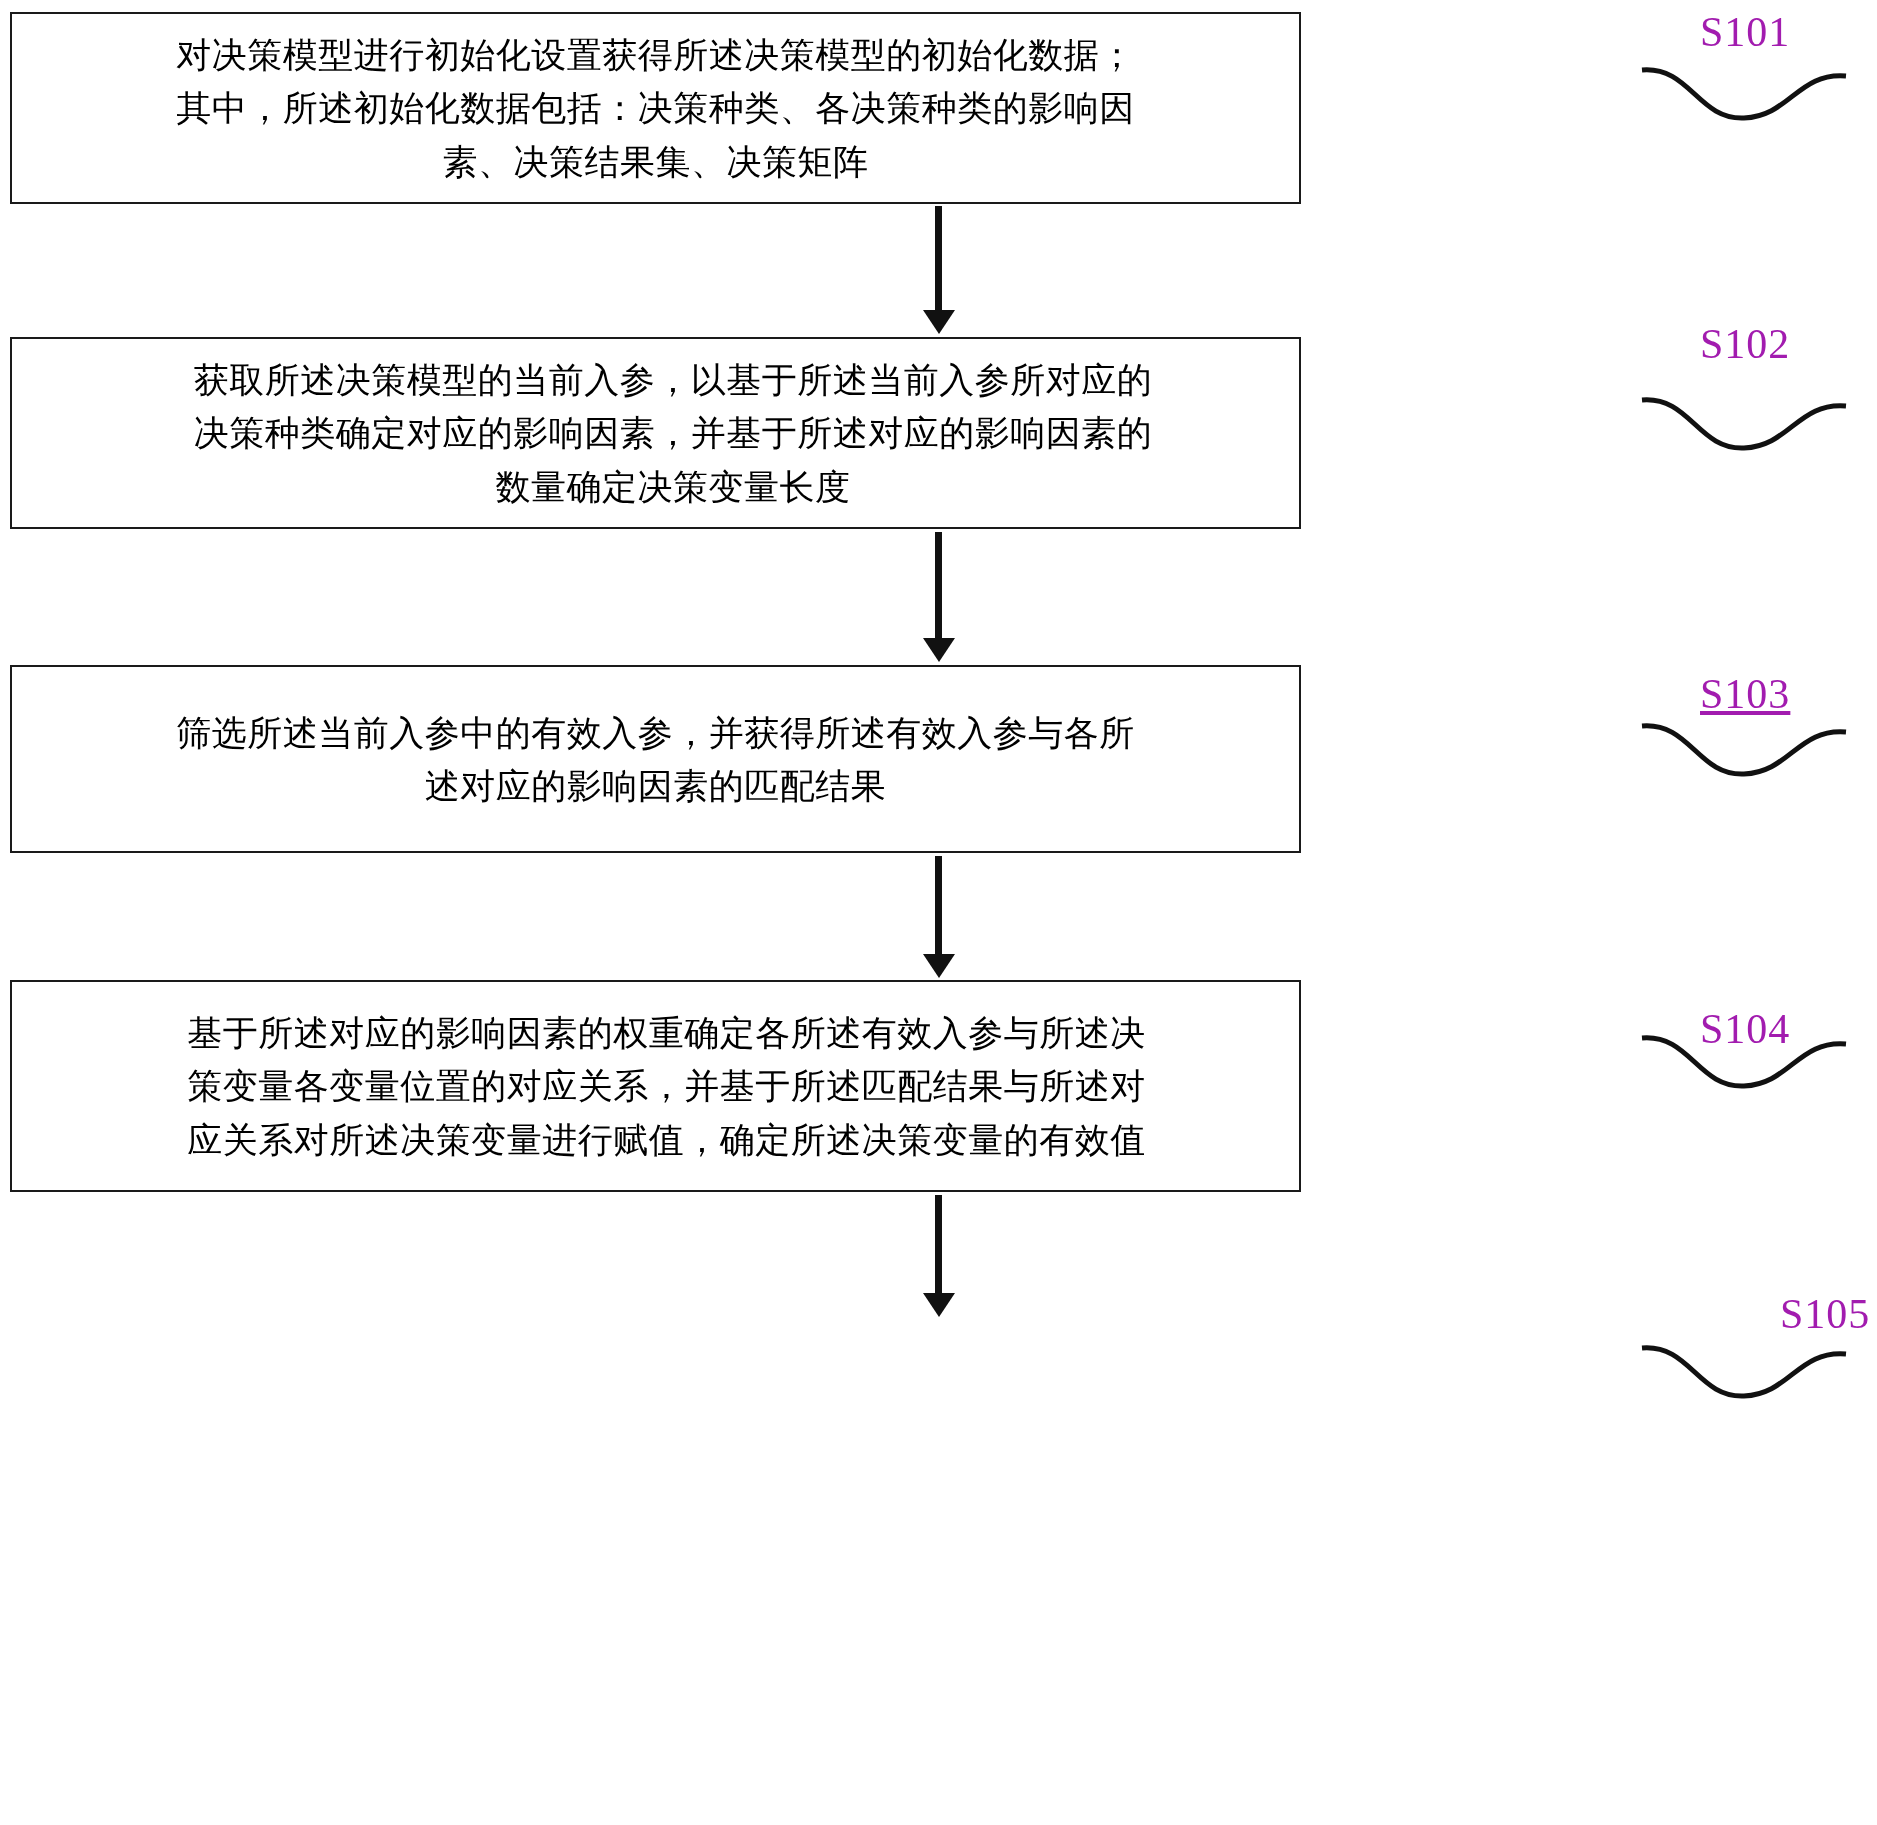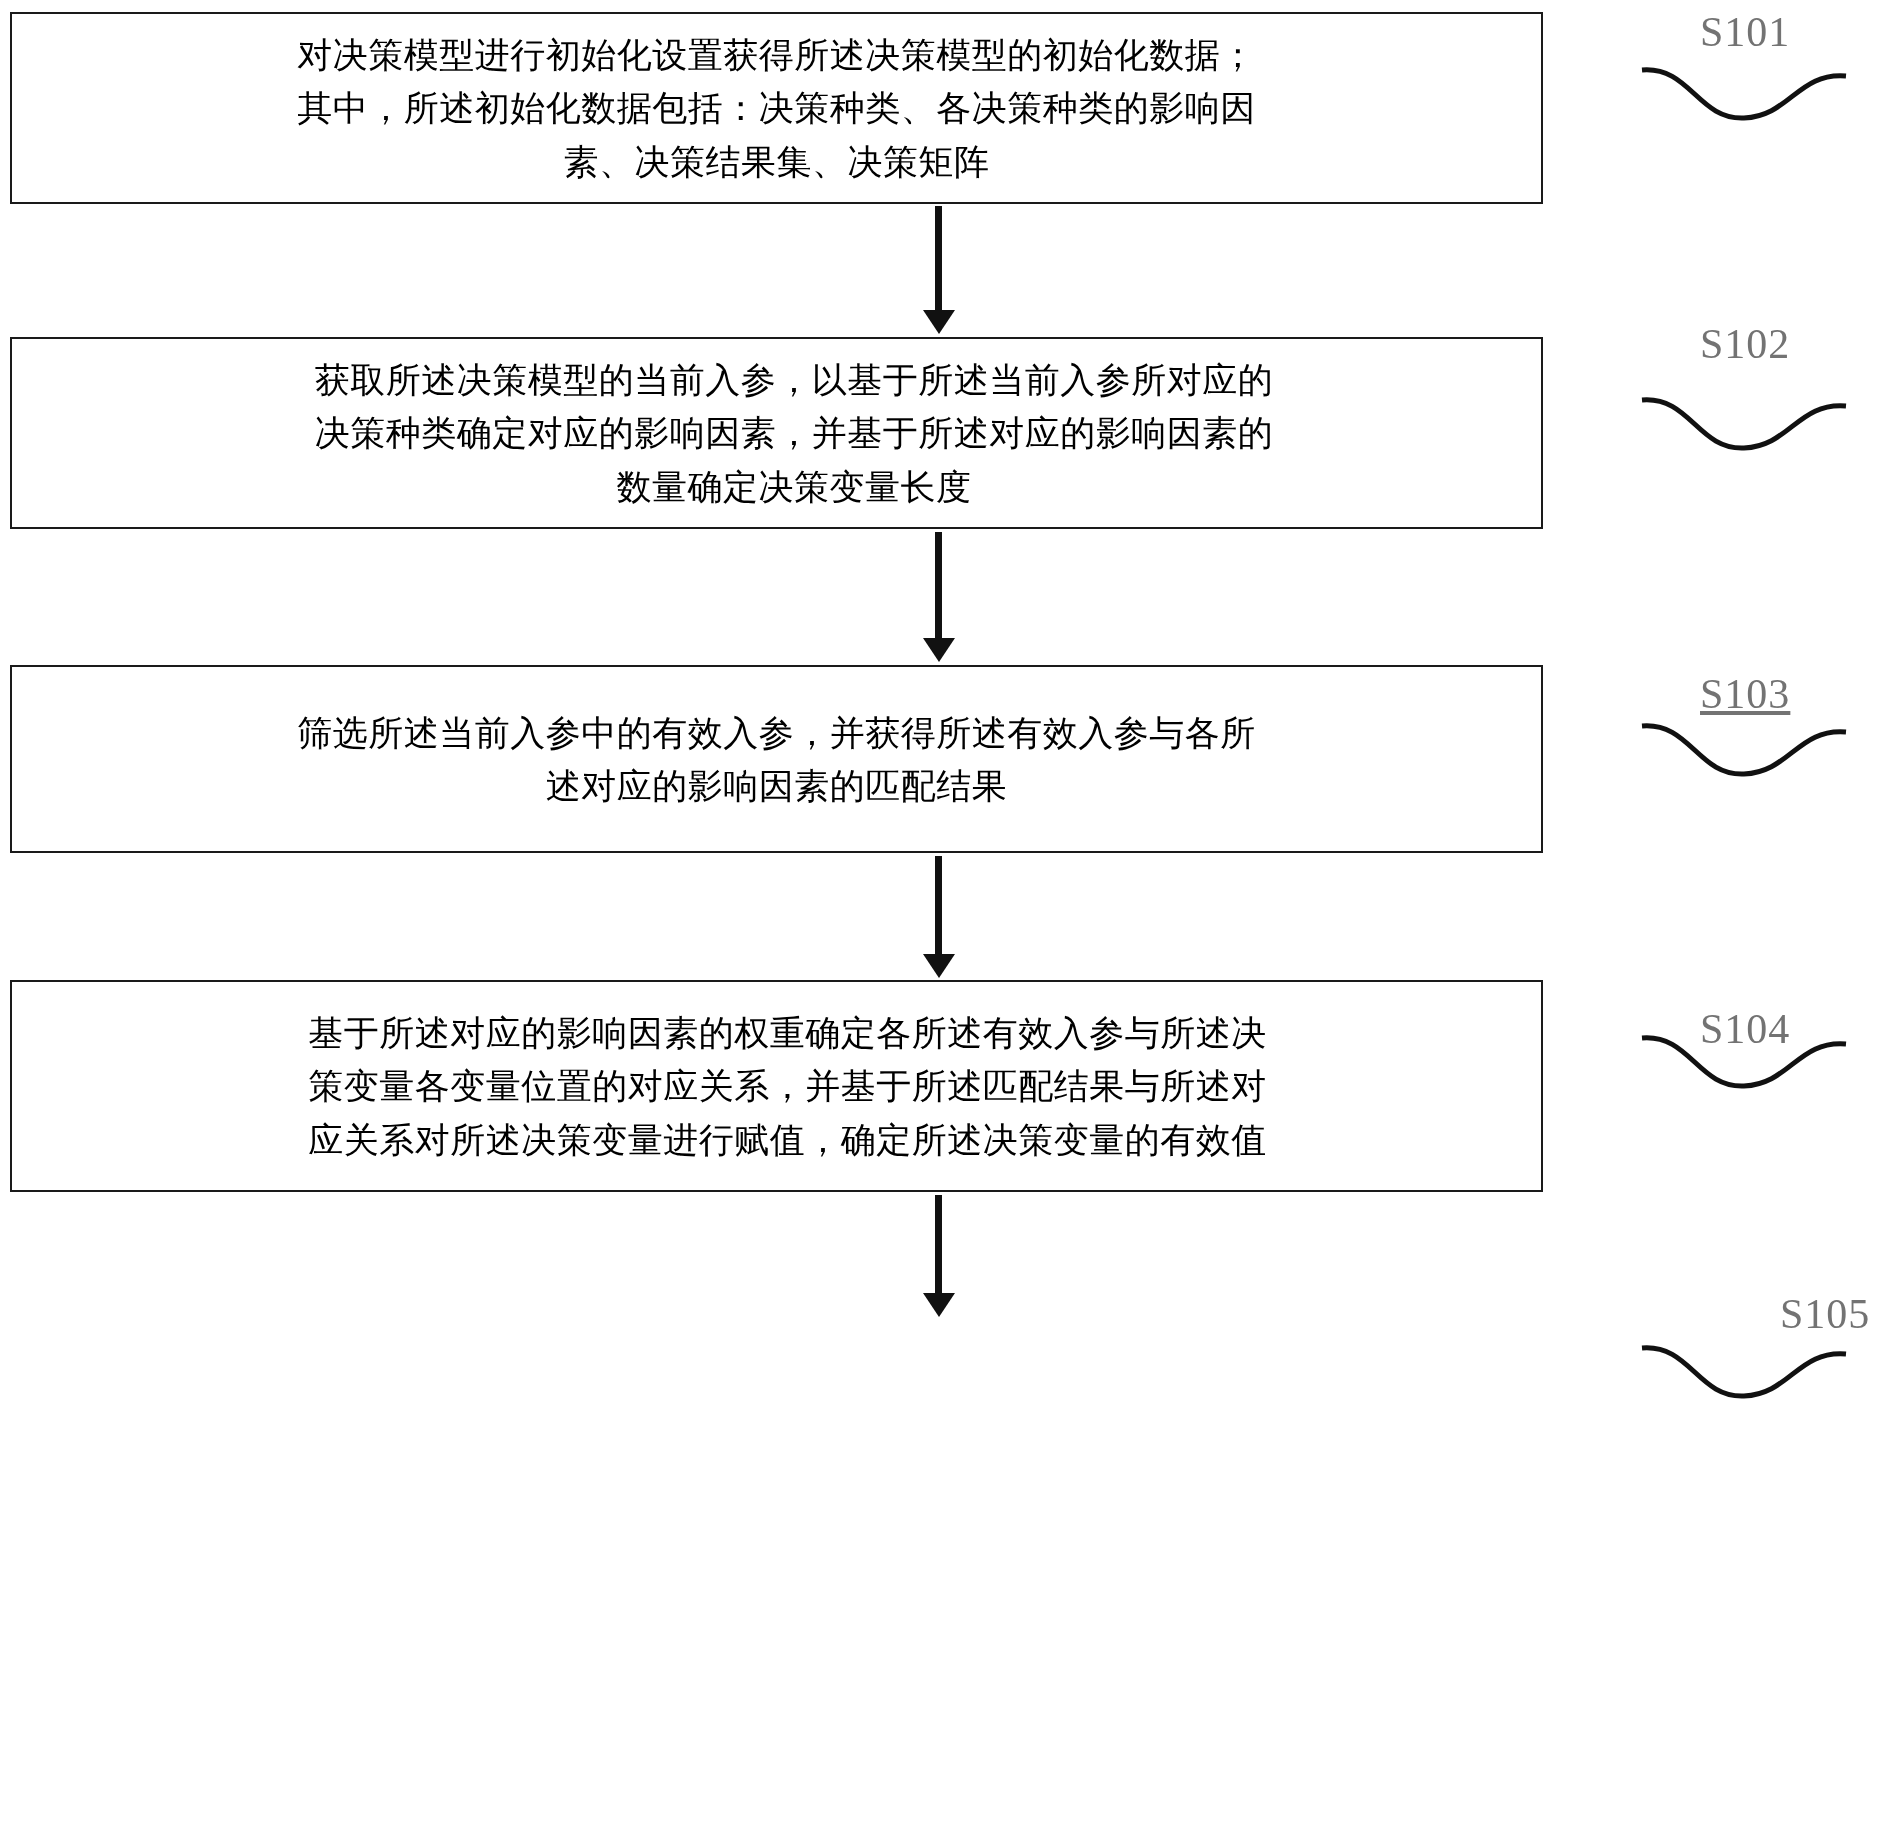--- a/index.html
+++ b/index.html
@@ -16,42 +16,42 @@
     overflow: hidden;
   }
   .flow {
     position: relative;
     width: 1877px;
     height: 1825px;
   }
   .step {
     position: absolute;
     left: 10px;
-    width: 1533px;
+    width: 1291px;
     box-sizing: border-box;
     border: 2px solid #1a1a1a;
     background: #ffffff;
     display: flex;
     align-items: center;
     justify-content: center;
   }
   .step-text {
     font-size: 35px;
     line-height: 1.52;
     text-align: center;
     padding: 6px 38px;
     letter-spacing: 0.5px;
     white-space: pre-line;
     font-family: "Liberation Sans", sans-serif;
   }
   .label {
     position: absolute;
     font-size: 42px;
     font-family: "Liberation Serif", serif;
-    color: #737373;
+    color: #a21caf;
     letter-spacing: 1px;
   }
   .squiggle {
     position: absolute;
   }
   .arrow {
     position: absolute;
     left: 50%;
     width: 0;
   }

